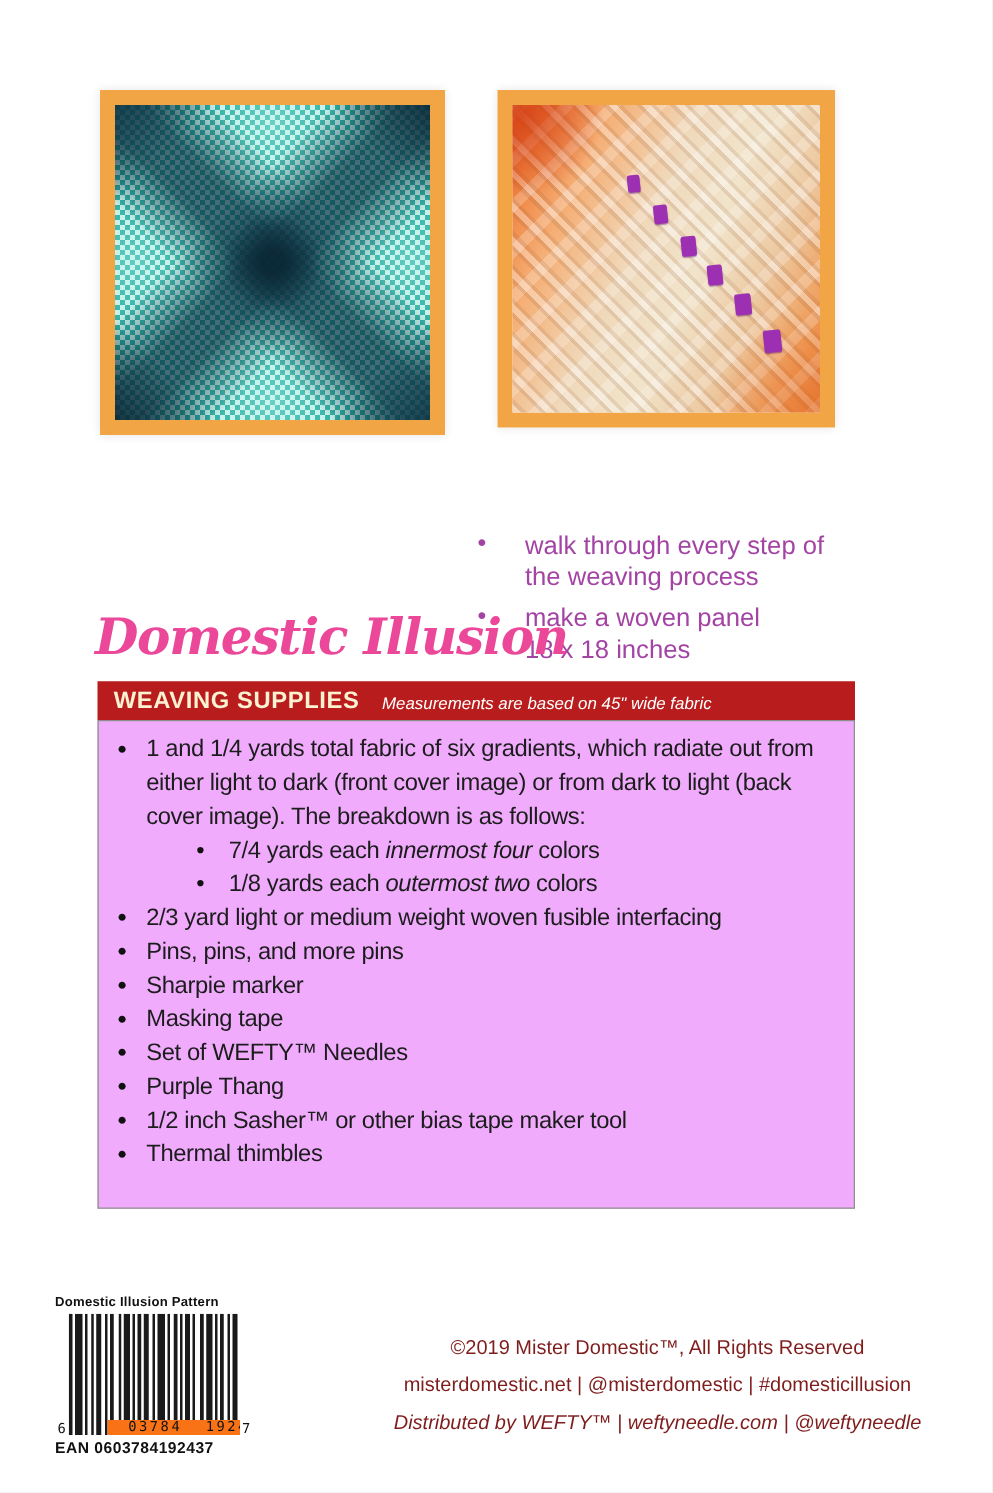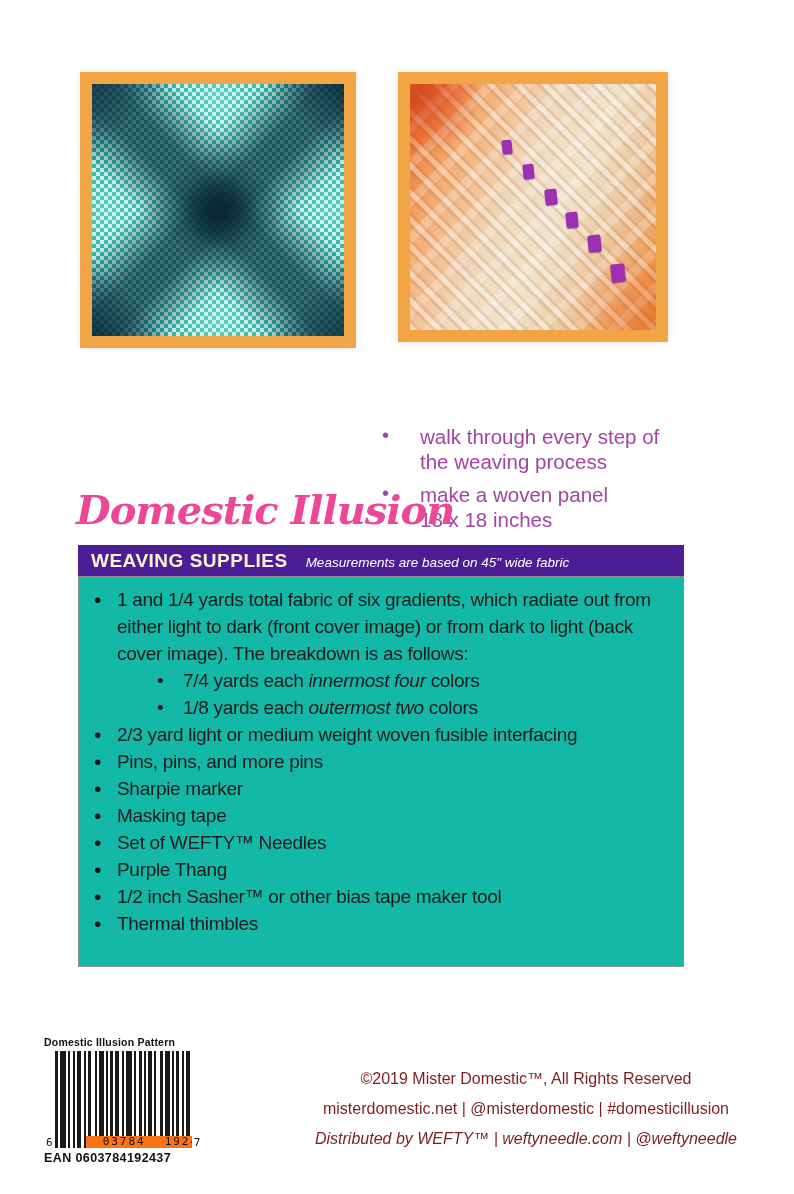--- a/index.html
+++ b/index.html
@@ -62,28 +62,28 @@
   
   .title {
     position:absolute; left:76px; top:486px;
     font-family:"DejaVu Serif", serif; font-style:italic; font-weight:700;
     font-size:40px; color:#ec4899; letter-spacing:-1px;
   }
 
   
   .supplies-header {
     position:absolute; left:78px; top:545px; width:606px; height:31px;
-    background:#4c1d95; display:flex; align-items:center; padding-left:13px;
+    background:#b91c1c; display:flex; align-items:center; padding-left:13px;
   }
   .sh-title { color:#FBF2D2; font-weight:bold; font-size:19px; letter-spacing:0.5px; }
   .sh-note  { color:#FFFFFF; font-style:italic; font-size:13.5px; margin-left:18px; padding-top:3px; }
 
   .supplies-box {
     position:absolute; left:78px; top:576px; width:606px; height:391px;
-    border:1px solid #8E8E8E; background:#14b8a6;
+    border:1px solid #8E8E8E; background:#f0abfc;
   }
   ul.supplies { list-style:none; padding:9px 6px 0 8px; color:#1C1C1C; }
   ul.supplies > li {
     position:relative; padding-left:30px; font-size:19px; line-height:27px; letter-spacing:-0.3px;
   }
   ul.supplies > li::before {
     content:"\2022"; position:absolute; left:7px; top:0; font-size:21px; color:#111;
   }
   ul.sub { list-style:none; margin-left:38px; }
   ul.sub li { position:relative; padding-left:28px; font-size:19px; line-height:27px; }

